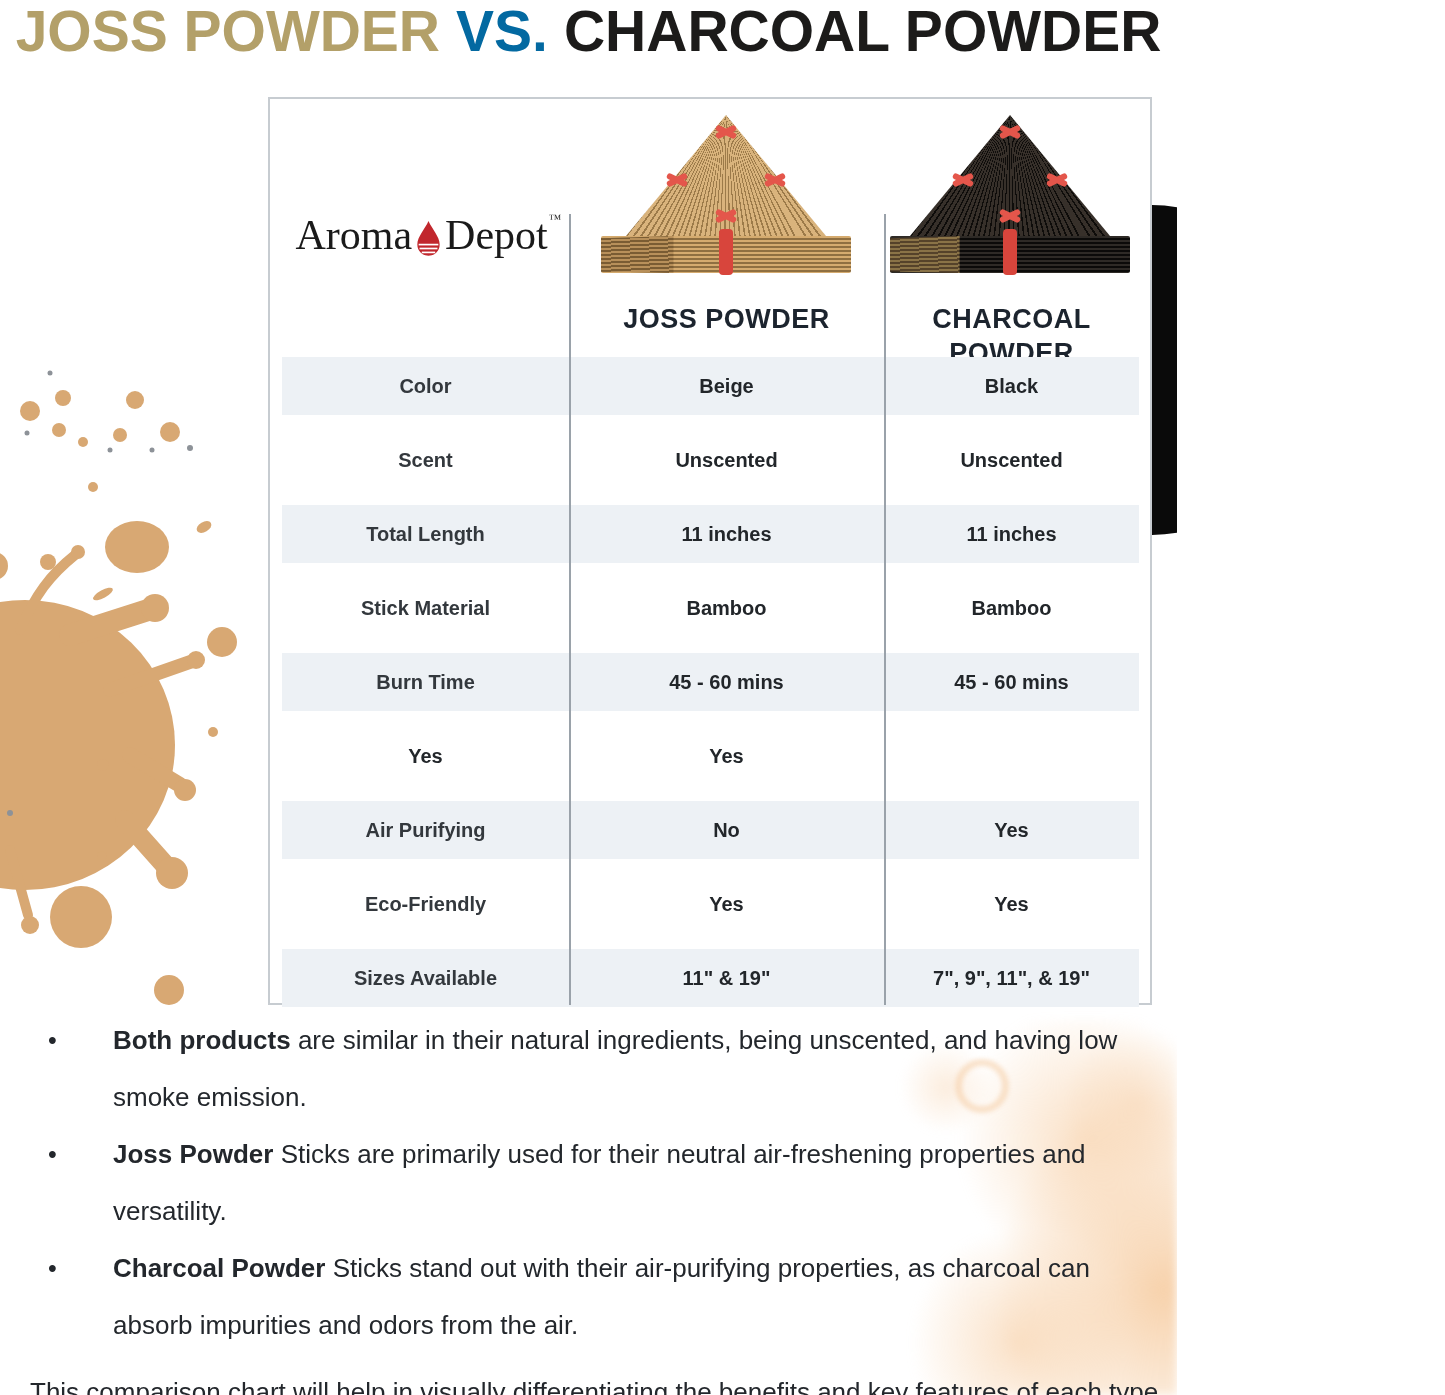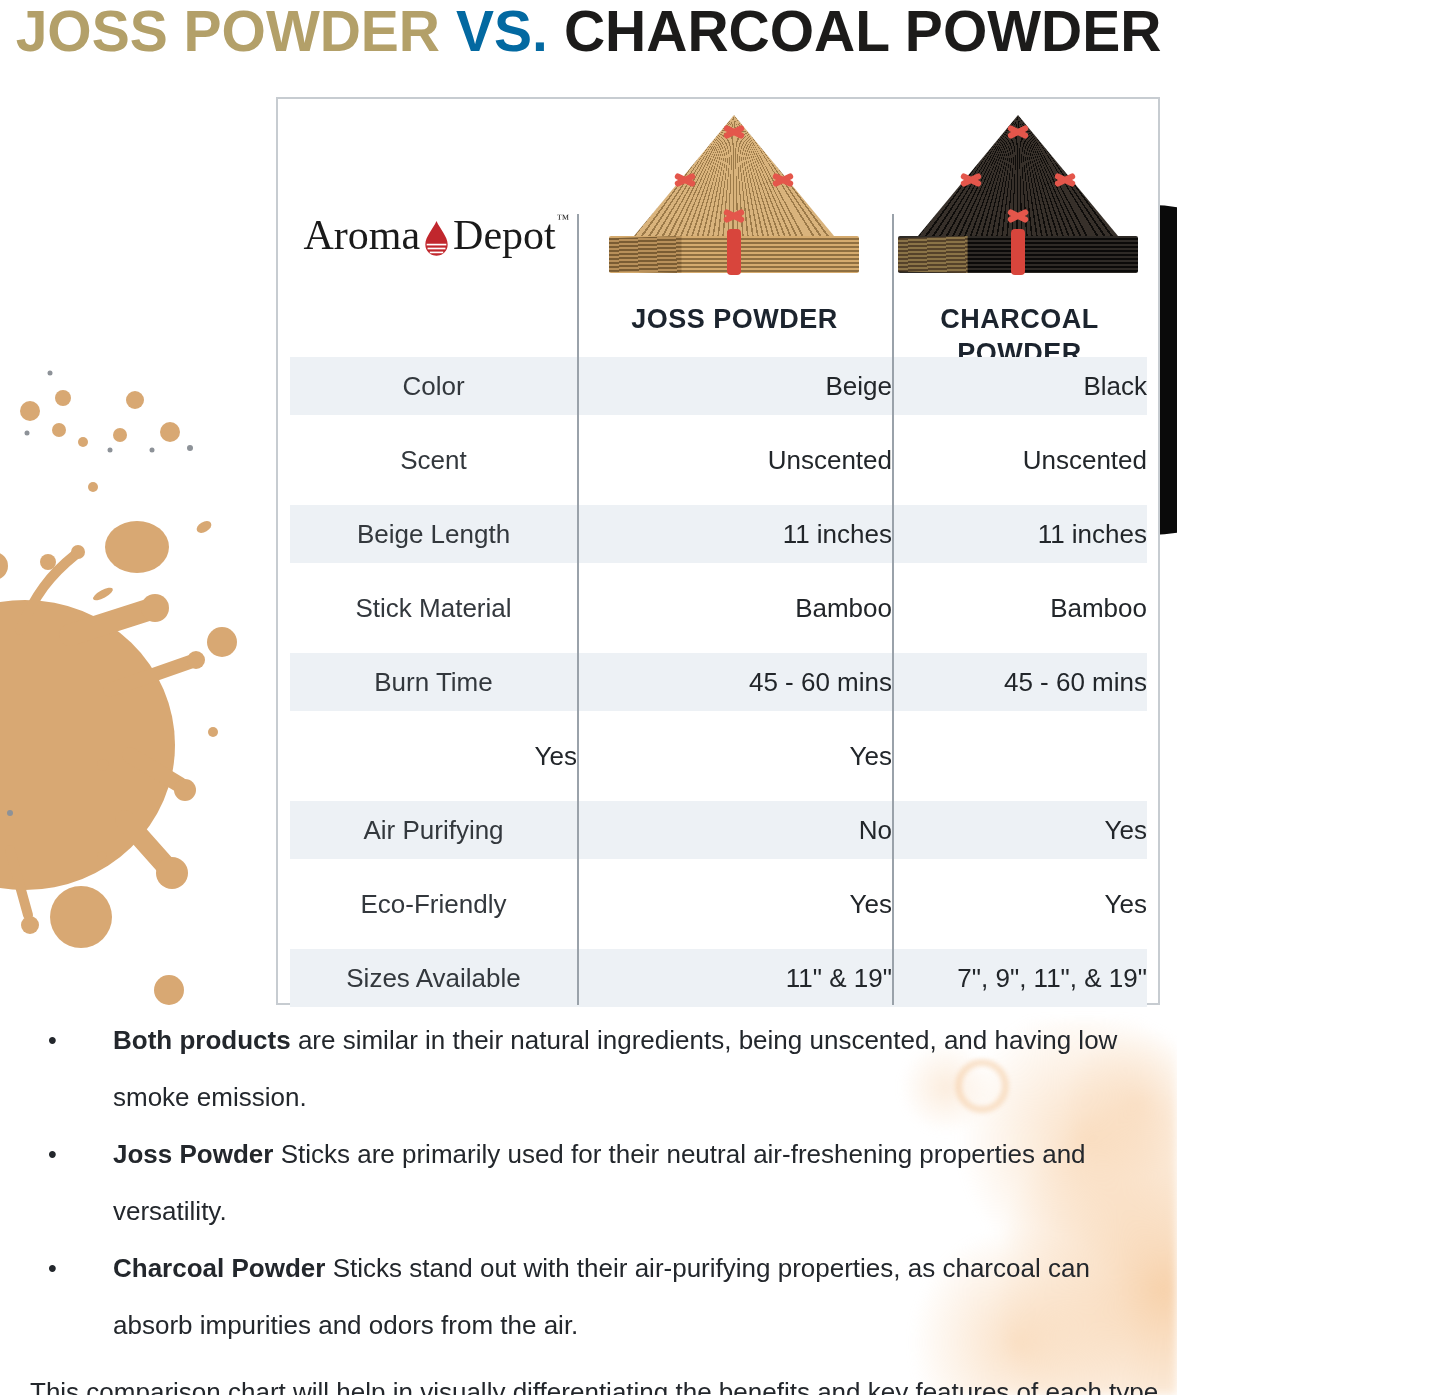--- a/index.html
+++ b/index.html
@@ -21,21 +21,21 @@
     background:
       radial-gradient(175px 190px at 72% 32%, rgba(247,206,164,.62), rgba(247,206,164,0) 72%),
       radial-gradient(230px 270px at 96% 72%, rgba(245,197,148,.78), rgba(245,197,148,0) 74%),
       radial-gradient(150px 160px at 52% 86%, rgba(248,212,175,.70), rgba(248,212,175,0) 72%),
       radial-gradient(110px 110px at 88% 22%, rgba(248,214,180,.55), rgba(248,214,180,0) 68%),
       radial-gradient(70px 70px at 30% 18%, rgba(248,214,180,.45), rgba(248,214,180,0) 65%);}
   .wash-ring{position:absolute;right:168px;bottom:282px;width:40px;height:40px;border-radius:50%;
       border:7px solid rgba(246,205,165,.55);filter:blur(2px);}
 
   
-  .card{position:absolute;left:276px;top:97px;width:884px;height:908px;background:#fff;
+  .card{position:absolute;left:268px;top:97px;width:884px;height:908px;background:#fff;
         border:2px solid #c7ccd1;box-sizing:border-box;z-index:2;}
   .vline{position:absolute;top:115px;width:2px;height:791px;background:#9aa2aa;z-index:5;}
   .vline.v1{left:299px;} .vline.v2{left:614px;}
 
   
   .logo{position:absolute;left:20px;top:108px;width:276px;height:56px;display:flex;
         justify-content:center;align-items:center;font-family:"Liberation Serif",serif;
         font-size:42px;color:#1a1a1a;}
   .logo .tm{font-size:13px;vertical-align:super;position:relative;top:-16px;left:1px;color:#2a2a2a;}
   .logo svg{margin:0 3px;position:relative;top:4px;}
@@ -65,24 +65,24 @@
 
   
   .col-header{position:absolute;top:203px;height:34px;line-height:34px;text-align:center;
     font-size:27px;font-weight:700;color:#1c242e;letter-spacing:.5px;}
   .h-joss{left:299px;width:315px;}
   .h-charcoal{left:614px;right:11px;}
 
   
   .rows{position:absolute;left:12px;right:11px;top:258px;display:flex;flex-direction:column;gap:16px;}
   .trow{height:58px;display:grid;grid-template-columns:287px 315px 1fr;align-items:center;
-        text-align:center;font-size:26px;}
+        text-align:center;font-size:20px;font-weight:bold;}
   .trow.band{background:#edf1f5;}
   .cell.lbl{color:#33383d;}
-  .cell.val{color:#22262a;text-align:right;}
+  .cell.val{color:#22262a;}
 
   
   .keypoints{position:absolute;left:30px;right:15px;top:1012px;z-index:3;font-size:26px;
              color:#23272c;}
   .kp-heading{font-size:29px;font-weight:700;line-height:44px;color:#14181d;}
   .kp-bullet{display:flex;line-height:57px;}
   .kp-dot{width:48px;padding-left:18px;box-sizing:border-box;font-size:25px;}
   .kp-text{flex:1;margin-left:35px;}
   .kp-text b{font-weight:700;}
   .kp-footer{line-height:57px;margin-top:10px;}
@@ -218,21 +218,21 @@
         <div class="cell lbl">Color</div>
         <div class="cell val">Beige</div>
         <div class="cell val">Black</div>
       </div>
       <div class="trow">
         <div class="cell lbl">Scent</div>
         <div class="cell val">Unscented</div>
         <div class="cell val">Unscented</div>
       </div>
       <div class="trow band">
-        <div class="cell lbl">Beige Length</div>
+        <div class="cell lbl">Total Length</div>
         <div class="cell val">11 inches</div>
         <div class="cell val">11 inches</div>
       </div>
       <div class="trow">
         <div class="cell lbl">Stick Material</div>
         <div class="cell val">Bamboo</div>
         <div class="cell val">Bamboo</div>
       </div>
       <div class="trow band">
         <div class="cell lbl">Burn Time</div>

